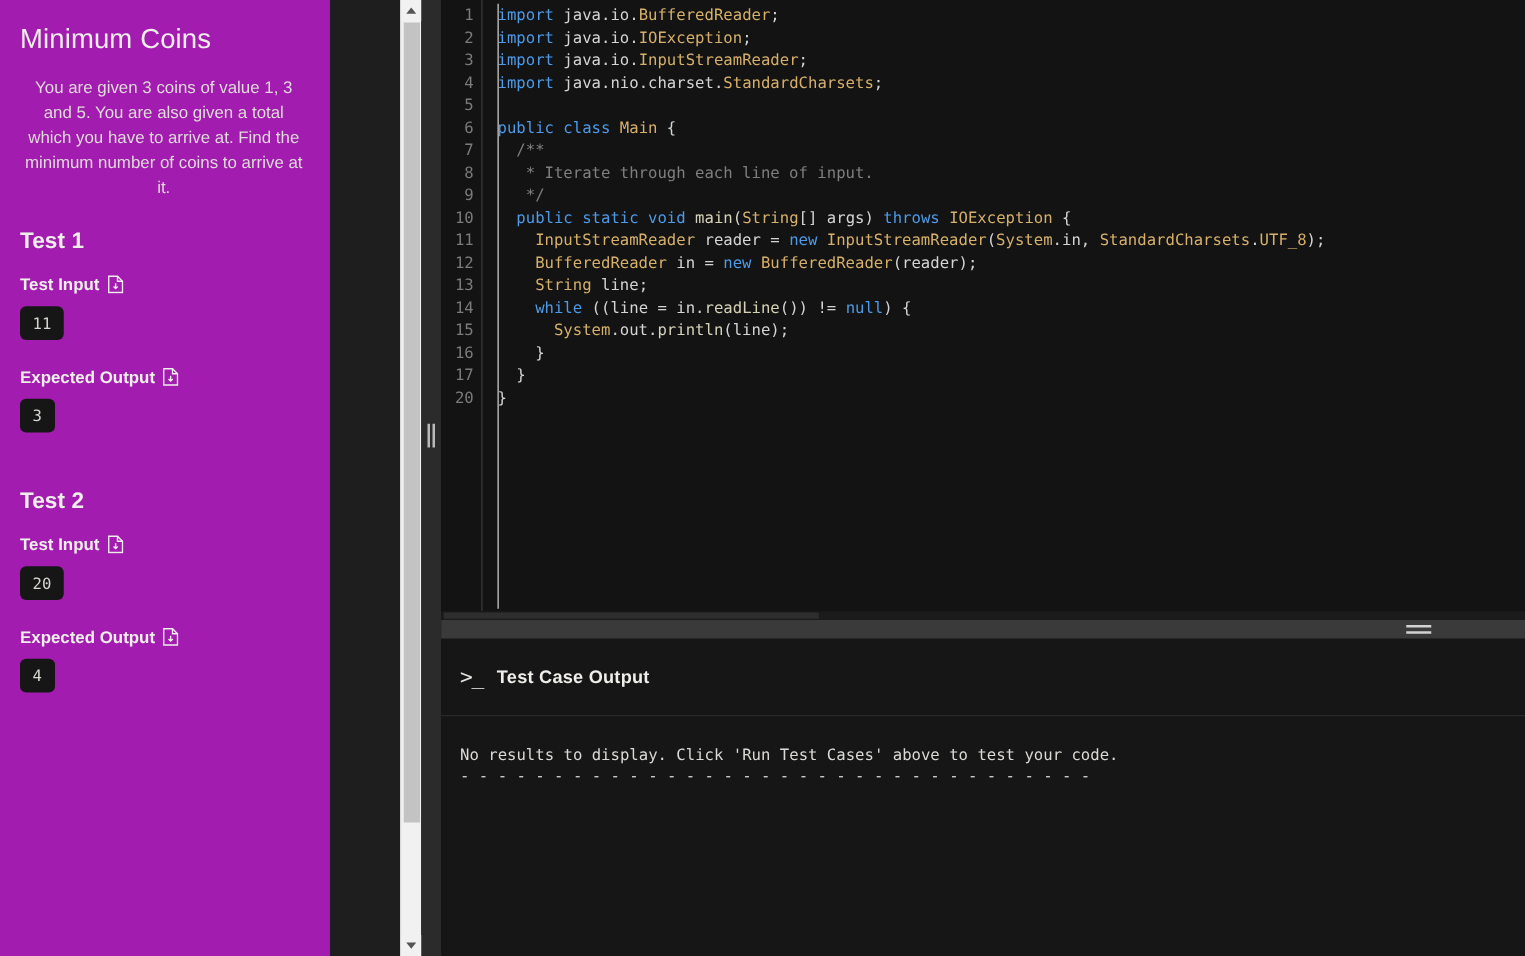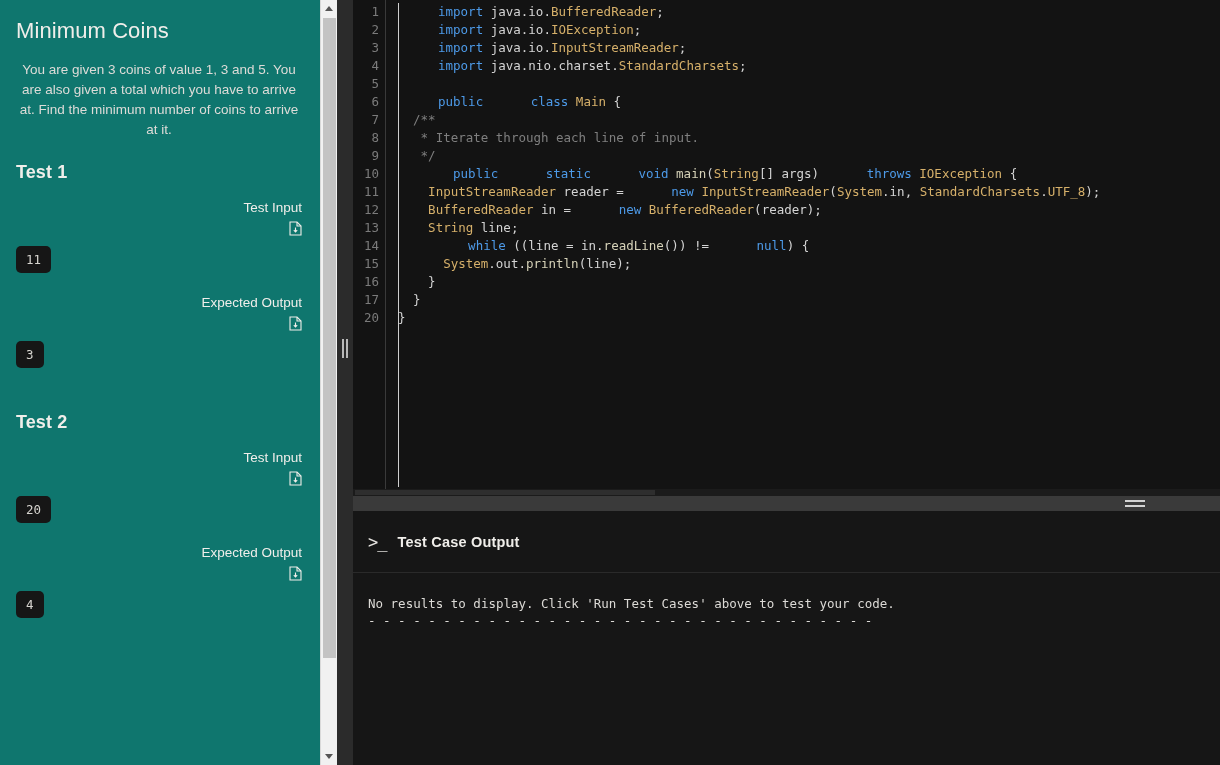--- a/index.html
+++ b/index.html
@@ -8,39 +8,39 @@
     background: #131313;
     font-family: "Liberation Sans", sans-serif;
     overflow: hidden;
   }
   #app { position: relative; width: 1220px; height: 765px; display: flex; }
 
   
   #sidebar-wrap { position: relative; width: 337px; height: 765px; flex: none; background: #1e1e1e; }
   #sidebar {
     position: absolute; left: 0; top: 0;
-    width: 320px; height: 765px;
-    background: #0f766e;
+    width: 264px; height: 765px;
+    background: #a21caf;
     overflow: hidden;
     padding: 10px 18px 10px 16px;
     color: #e8e6e3;
   }
   #sidebar h1 {
     font-size: 22px; font-weight: 400; letter-spacing: .1px;
     color: #f0eeea; margin: 8px 0 16px 0;
   }
   .sec-head { font-size: 13.5px; font-weight: bold; color: #f0eeea; margin-bottom: 1px; }
   .sec-body { font-size: 13.5px; line-height: 20px; color: #dedcd8; margin-bottom: 16px; text-align: center; }
   #sidebar h2 {
     font-size: 18px; font-weight: 700; color: #f0eeea;
     margin: 22px 0 17px 0; letter-spacing: .1px;
   }
   .io-label {
-    font-size: 13.5px; font-weight: normal; color: #f0eeea;
-    display: flex; align-items: flex-end; gap: 6px; margin-bottom: 10px; flex-direction: column;
+    font-size: 13.5px; font-weight: bold; color: #f0eeea;
+    display: flex; align-items: flex-end; gap: 6px; margin-bottom: 10px;
   }
   .io-label svg { display: block; }
   .io-chip {
     display: inline-block;
     background: #161616;
     border-radius: 5px;
     padding: 6px 10px;
     font-family: "DejaVu Sans Mono", monospace;
     font-size: 12.5px;
     color: #d7d5d0;
@@ -94,21 +94,21 @@
     color: #7b7b7b; user-select: none;
     border-right: 1px solid #3a3a3a;
     background: #131313;
   }
   #code {
     flex: 1; padding: 3px 0 0 12px;
     font-family: "DejaVu Sans Mono", monospace; font-size: 12.5px; line-height: 18px;
     color: #d4d4d4; white-space: pre;
   }
   #code .ln { height: 18px; }
-  .kw   { color: #4d9ae8; margin-left: 40px; }
+  .kw   { color: #4d9ae8; }
   .cls  { color: #d6b06a; margin-top: 44px; }
   .fn   { color: #d6d2b8; }
   .cmt  { color: #7f7f7f; }
   .pln  { color: #d4d4d4; }
   #caret {
     position: absolute; left: 45px; top: 3px; width: 1px; height: 484px;
     background: #cfcfcf;
   }
   
   #h-scroll {

